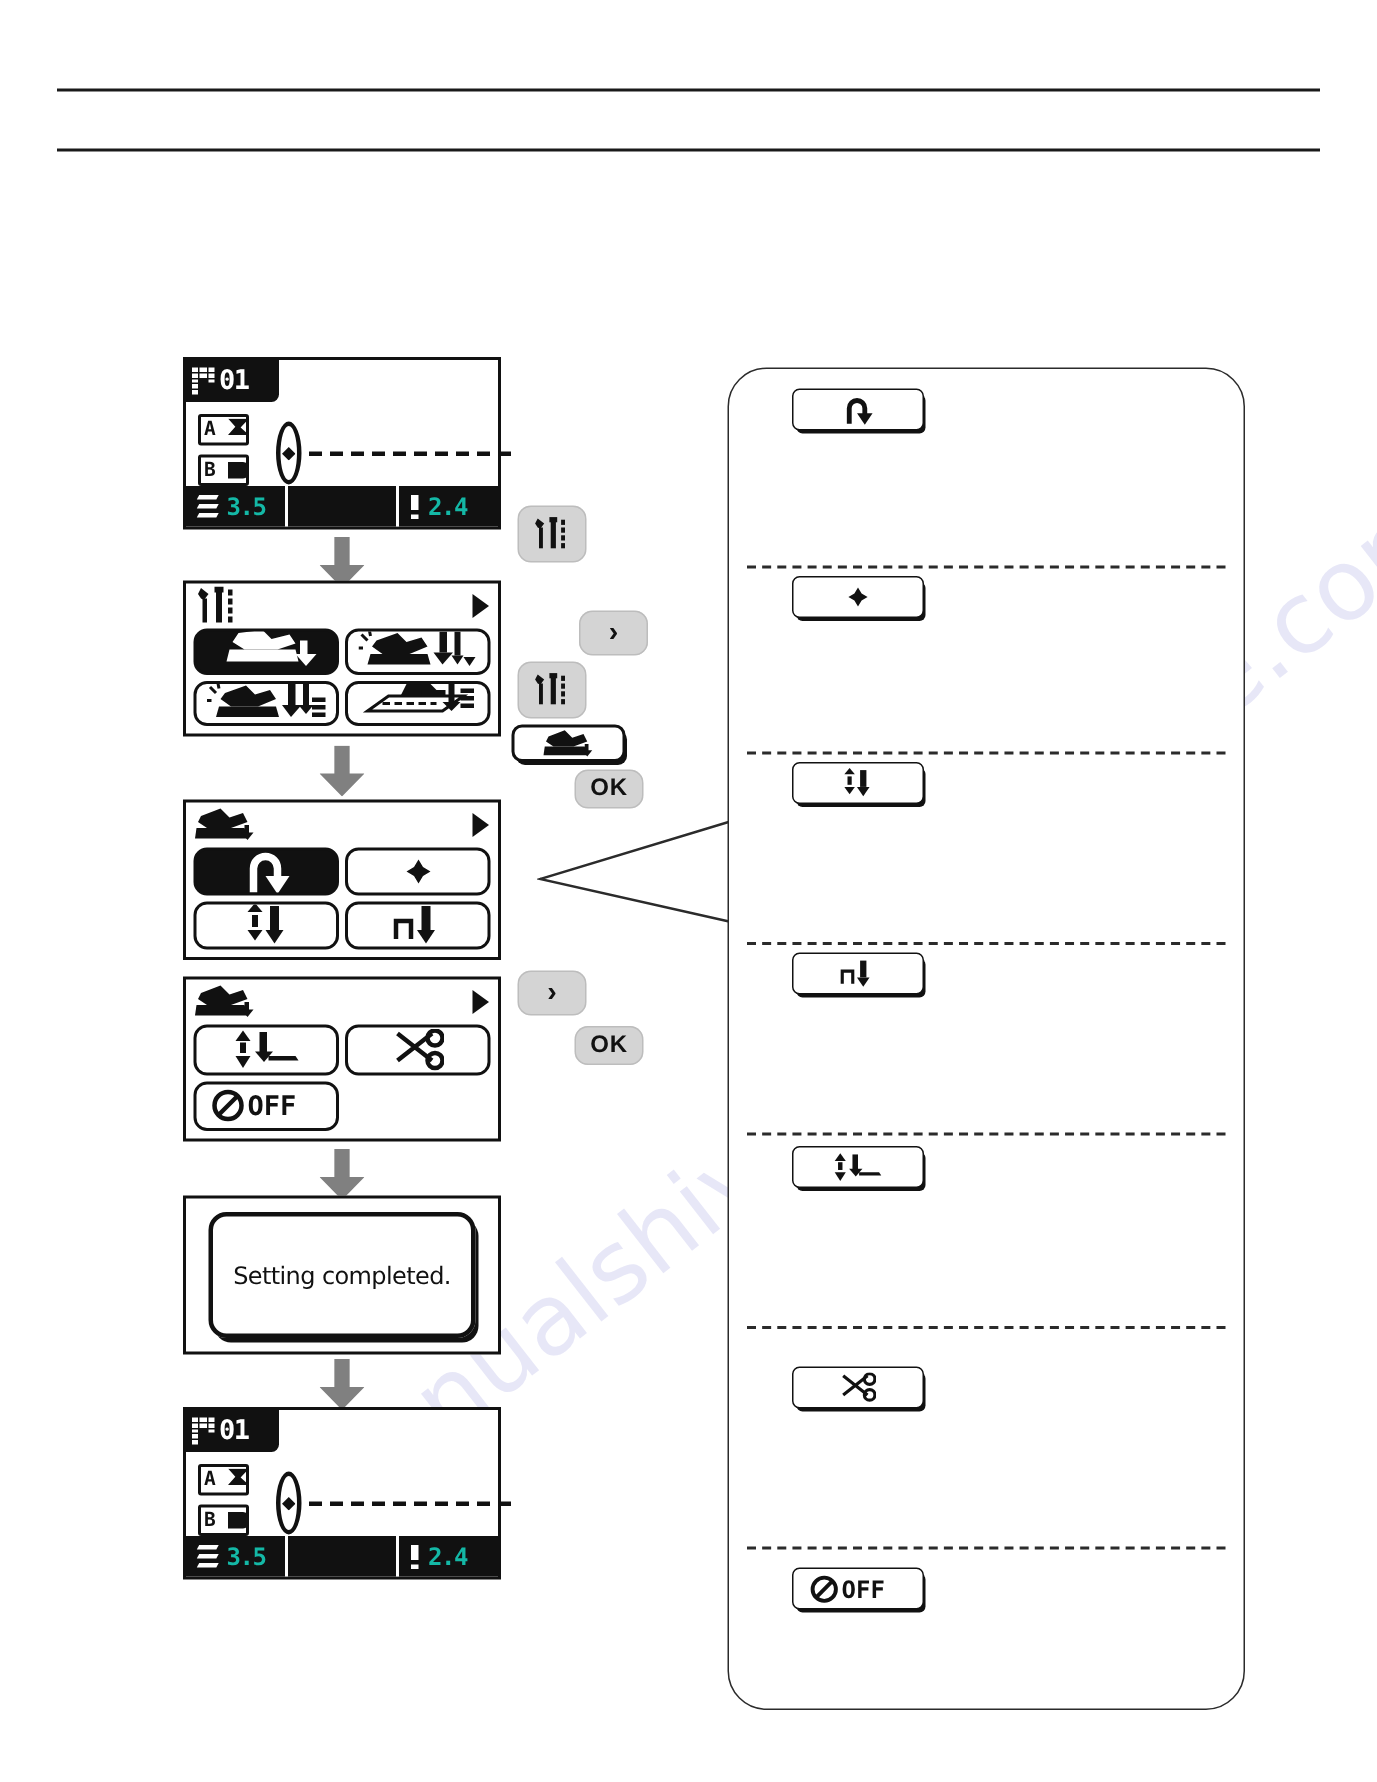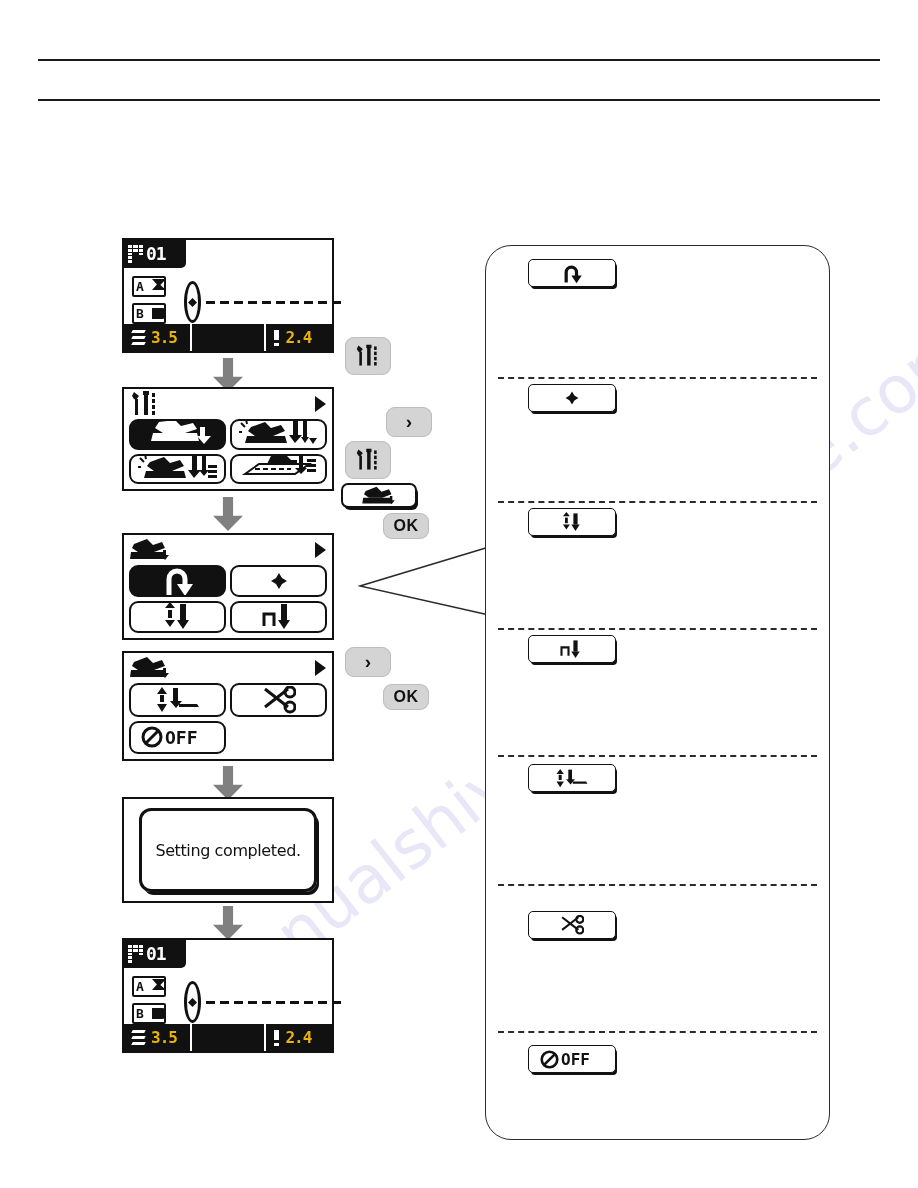--- a/index.html
+++ b/index.html
@@ -93,21 +93,21 @@
   }
 
   
   .statusbar {
     position: absolute; left: 0; bottom: 0; width: 100%;
     height: 27px; background: #111111;
     display: flex; align-items: center;
   }
   .status-cell {
     height: 100%; display: flex; align-items: center;
-    color: #eab308; gap: 6px; padding: 0 8px;
+    color: #14b8a6; gap: 6px; padding: 0 8px;
   }
   .status-cell.c1 { width: 72px; }
   .status-cell.c2 { width: 82px; border-left: 2px solid #fff; }
   .status-cell.c3 { width: 74px; border-left: 2px solid #fff; }
   .status-val {
     font-family: "DejaVu Sans Mono", monospace;
     font-weight: bold; font-size: 16px; line-height: 1;
     letter-spacing: -1px;
   }
   .zig-glyph { width: 13px; height: 15px; position: relative; }

